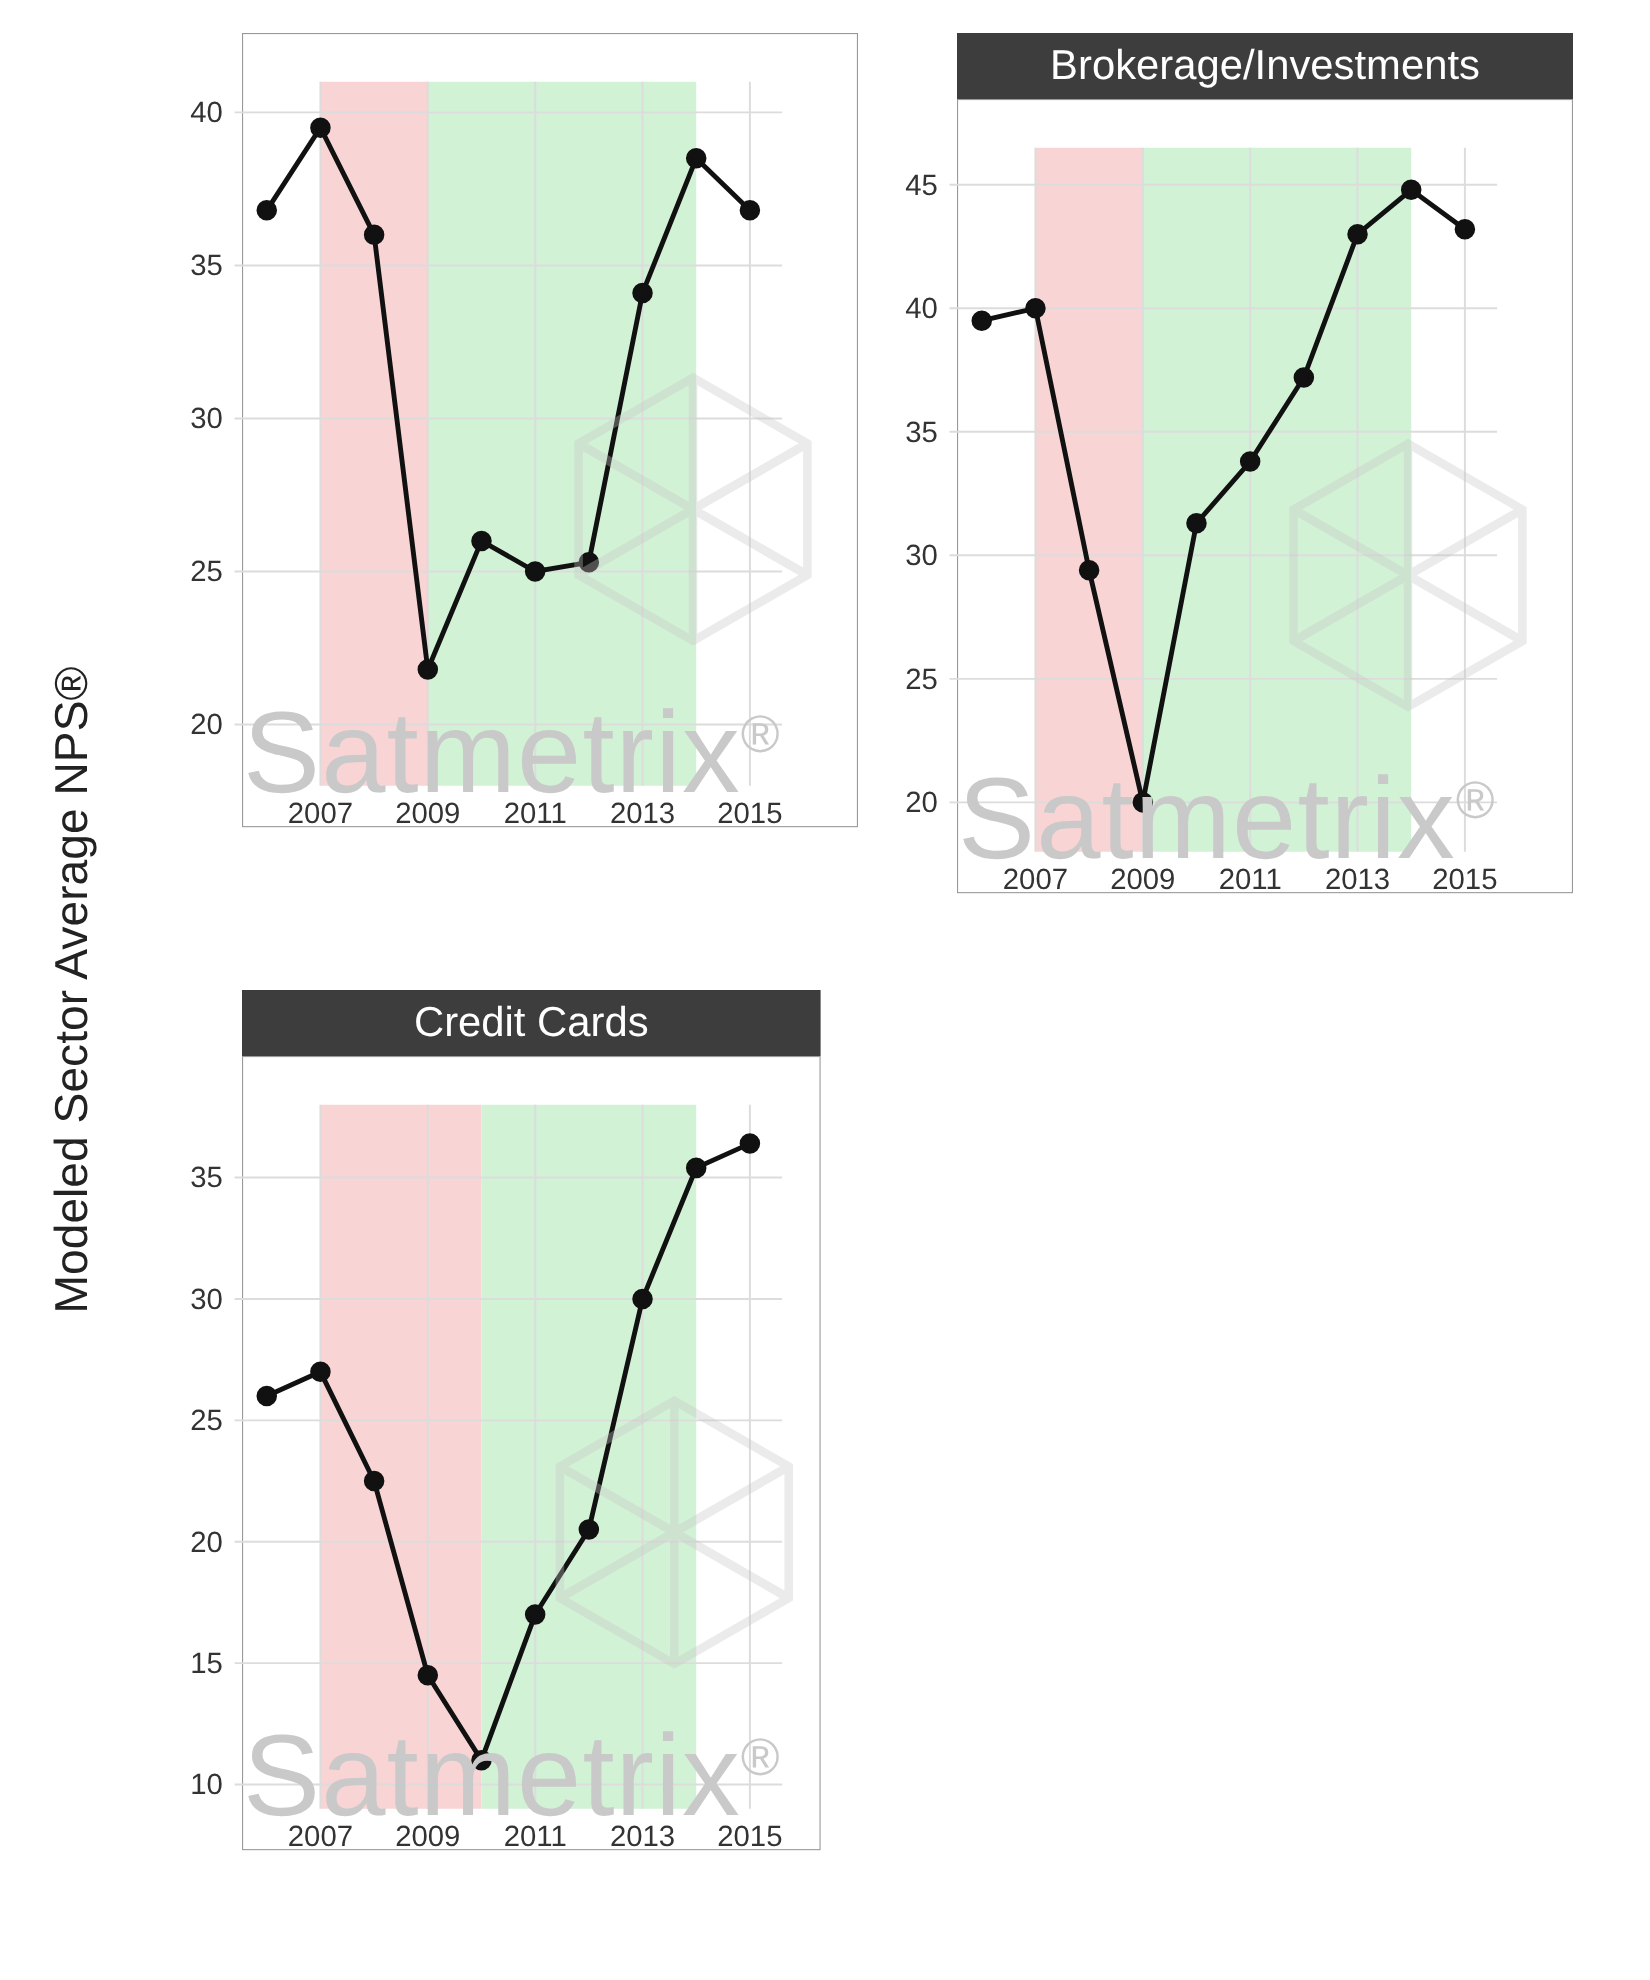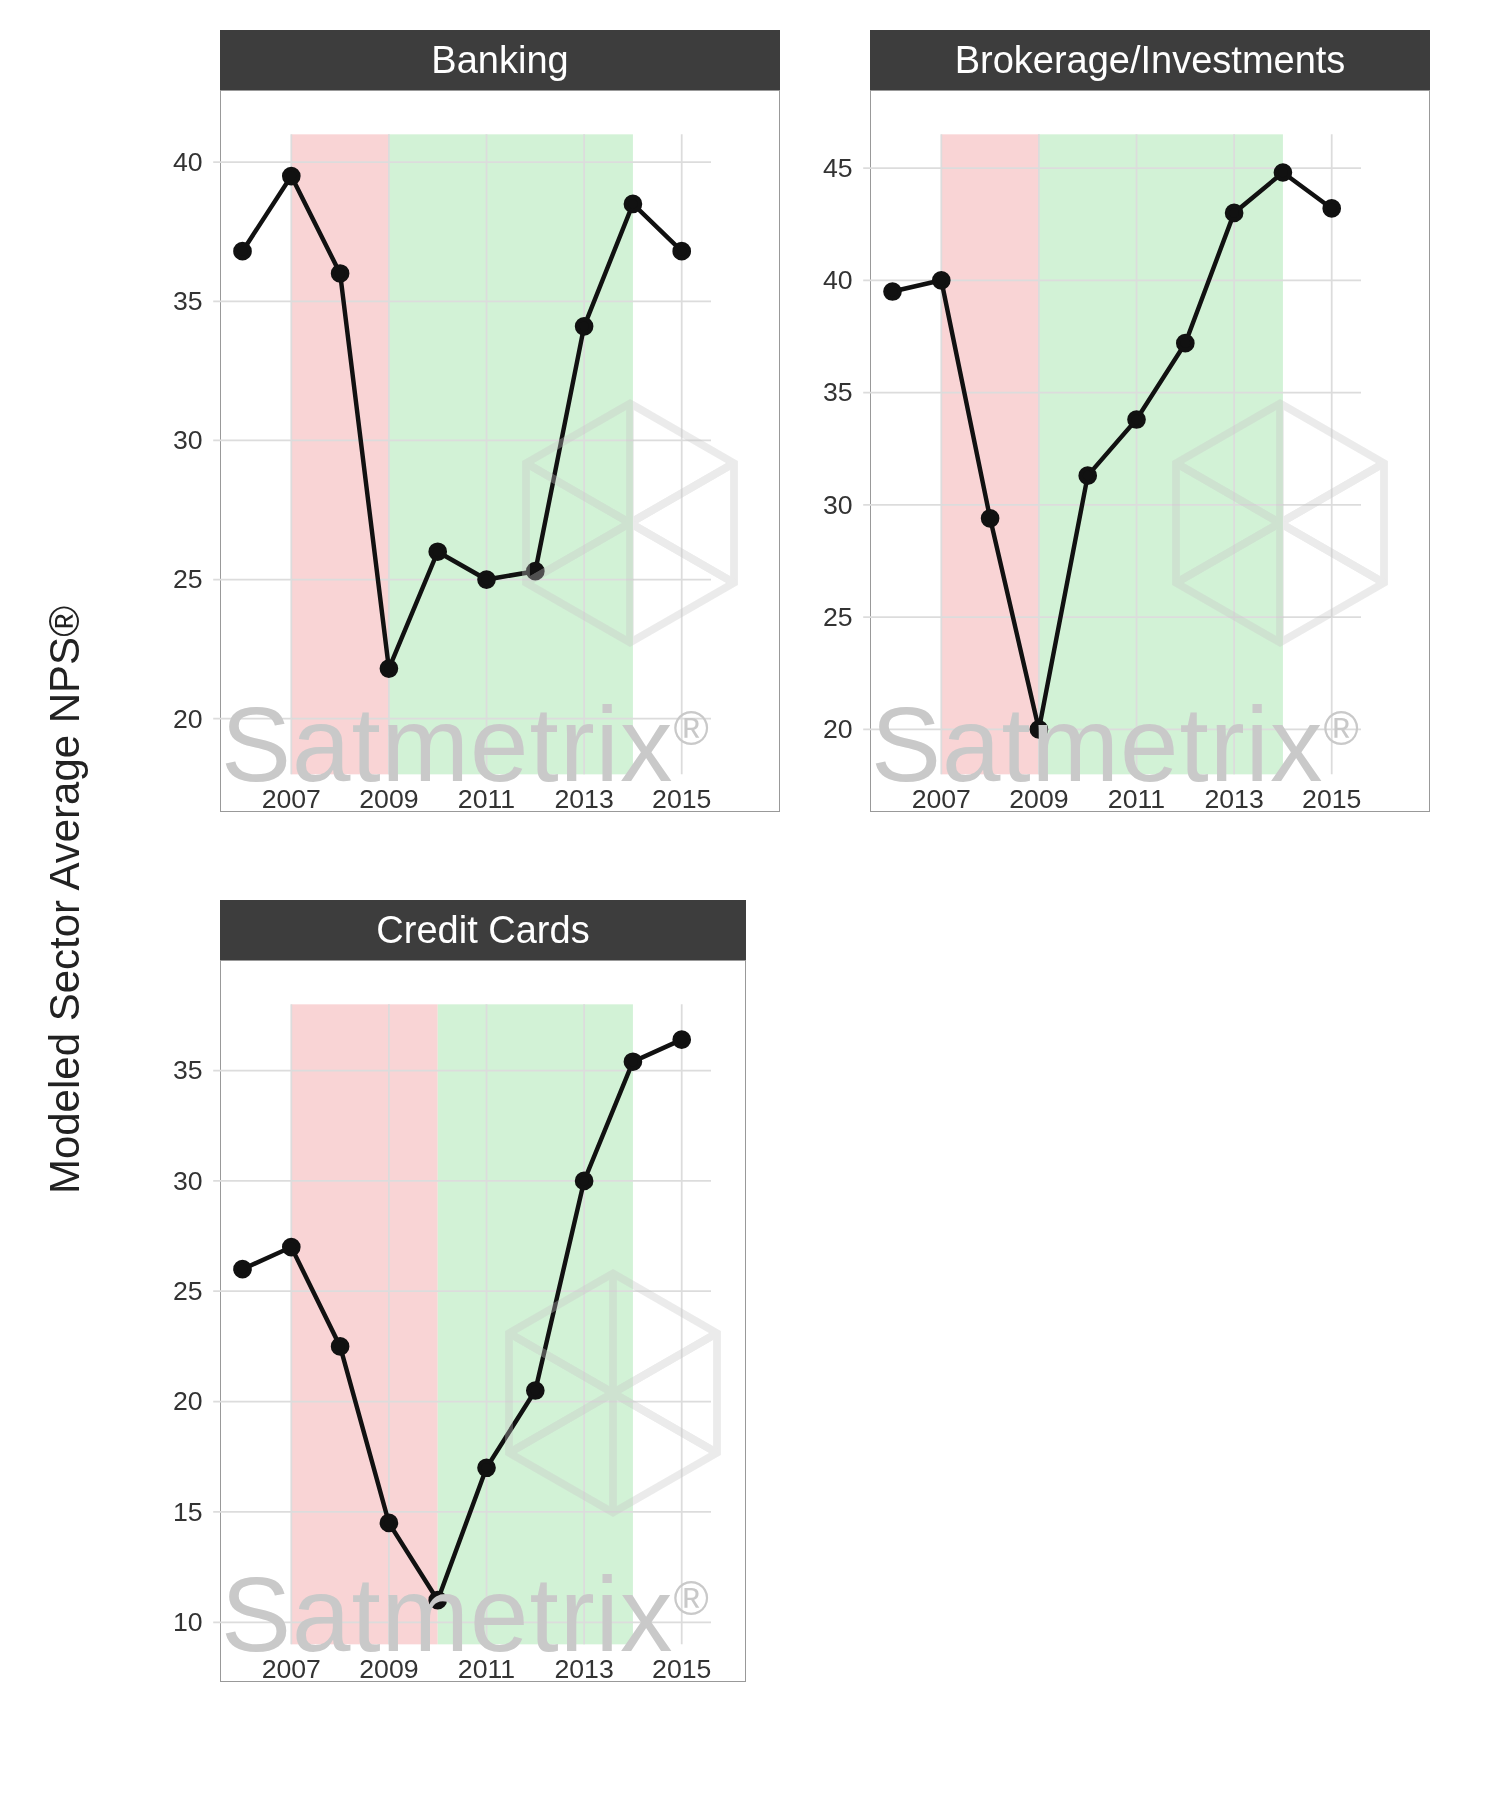--- a/index.html
+++ b/index.html
@@ -22,21 +22,20 @@
   .wm-hex{position:absolute;left:50%;top:42%;transform:translate(-50%,-50%);opacity:.35;pointer-events:none}
   .wm-hex svg *{stroke:#c7c7c7;stroke-width:6;fill:none}
 </style>
 </head>
 <body>
 
 <div class="page">
   <div class="ylabel">Modeled Sector Average NPS®</div>
   <div id="panels">
   <div class="panel" style="left:220px;top:30px;width:560px">
-    <div class="strip">Banking</div>
     <div class="plot" style="height:720px">
       <svg width="560" height="780" viewBox="-70 0 630 780" style="left:-70px;overflow:visible">
         <rect class="band red" x="87.84313725489854" y="0" width="109.8039215686294" height="720"></rect>
             <rect class="band green" x="197.64705882352794" y="0" width="274.5098039215735" height="720"></rect>
         <g class="grid ytick">
               <line x1="0" y1="657.3913043478261" x2="560" y2="657.3913043478261"></line>
               <text x="-12" y="667.3913043478261" text-anchor="end">20</text>
               <line x1="0" y1="500.86956521739125" x2="560" y2="500.86956521739125"></line>
               <text x="-12" y="510.86956521739125" text-anchor="end">25</text>
               <line x1="0" y1="344.34782608695656" x2="560" y2="344.34782608695656"></line>

